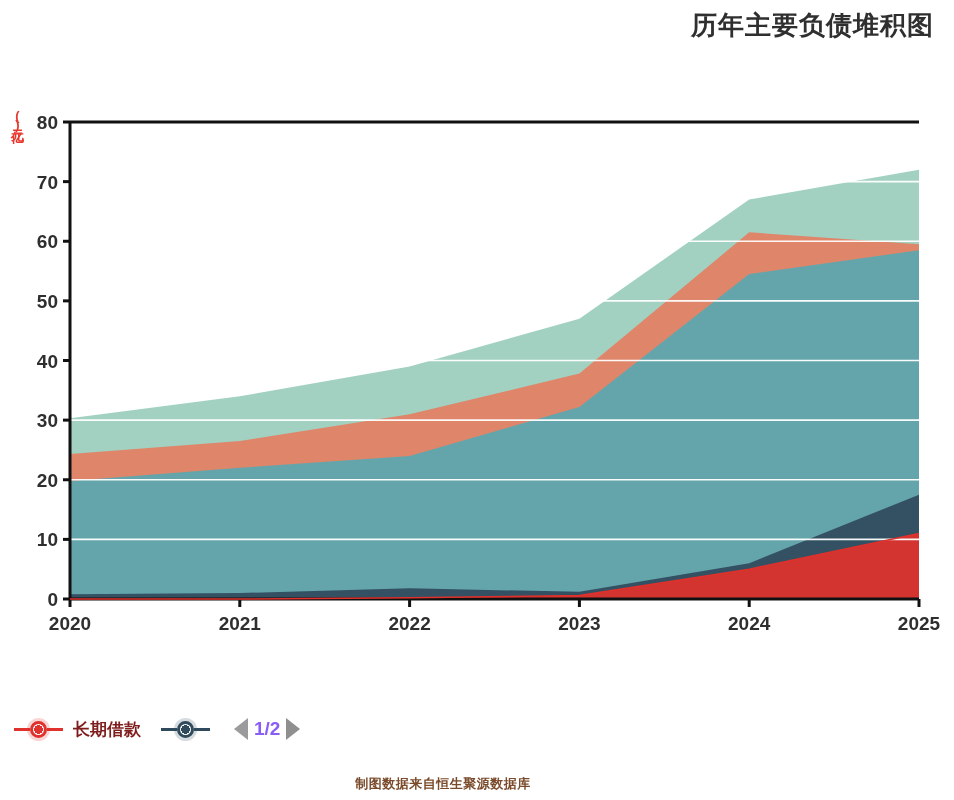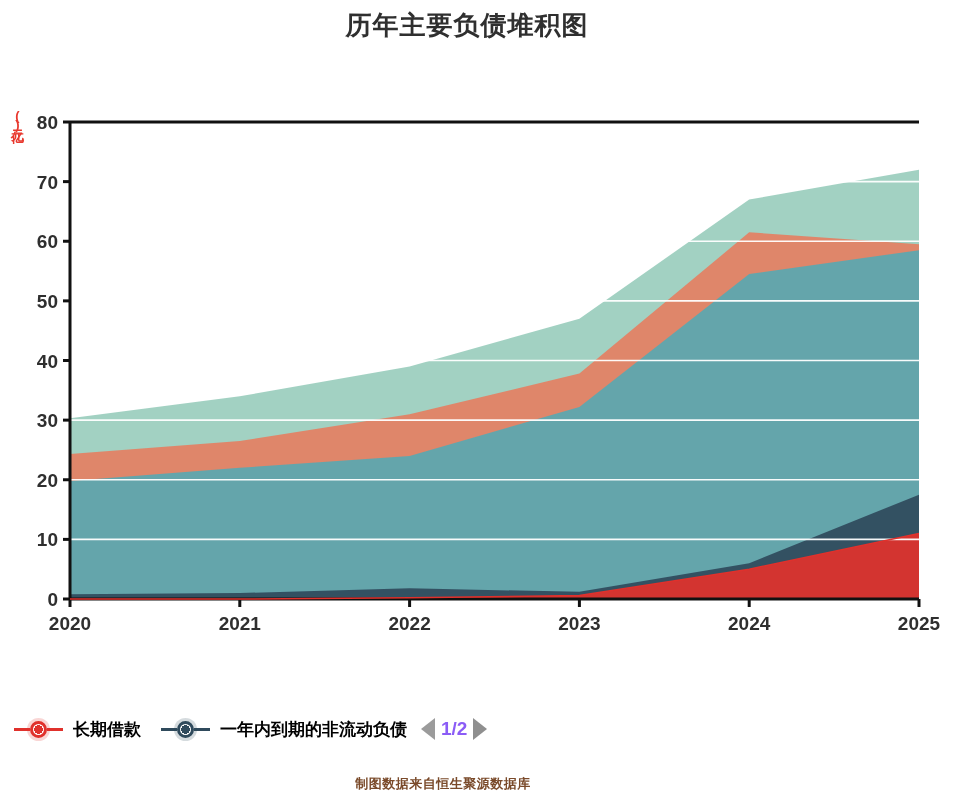--- a/index.html
+++ b/index.html
@@ -1,19 +1,19 @@
 <!DOCTYPE html>
 <html><head>
 <meta charset="utf-8">
 <style>
   html,body{margin:0;padding:0;background:#ffffff;}
   body{width:954px;height:800px;font-family:"Liberation Sans","DejaVu Sans",sans-serif;position:relative;overflow:hidden;}
   #chart-root{position:absolute;left:0;top:0;width:954px;height:800px;}
   .title{
-    position:absolute;left:0;top:8px;width:934px;text-align:center;
+    position:absolute;left:0;top:8px;width:934px;text-align:right;
     font-size:26px;font-weight:bold;color:#2f2f2f;letter-spacing:1px;
   }
   .plot-wrap{position:absolute;left:0;top:70px;width:954px;height:560px;}
   svg{display:block;}
   .ylabel{
     position:absolute;left:6px;top:108px;width:20px;
     font-size:13px;color:#e8392f;font-weight:bold;
     writing-mode:vertical-rl;text-orientation:upright;letter-spacing:-2px;
   }
   .legend{
@@ -23,21 +23,21 @@
   .legend-item{display:flex;align-items:center;margin-left:14px;margin-right:6px;}
   .legend-dot{
     width:17px;height:17px;border-radius:50%;border:3px solid #fff;
     box-sizing:border-box;margin-right:9px;position:relative;
   }
   .legend-dot:before,.legend-dot:after{
     content:"";position:absolute;top:50%;width:14px;height:3px;margin-top:-1.5px;
   }
   .legend-dot:before{left:-17px;}
   .legend-dot:after{right:-17px;}
-  .legend-label{font-size:17px;color:#000000;font-weight:bold;white-space:nowrap;}
+  .legend-label{font-size:17px;color:#7f1d1d;font-weight:bold;white-space:nowrap;}
   .pager{display:flex;align-items:center;margin-left:2px;}
   .pg-arrow{
     width:0;height:0;border-top:11px solid transparent;border-bottom:11px solid transparent;
     margin:0 6px;
   }
   .pg-left{border-right:14px solid #9b9b9b;}
   .pg-right{border-left:14px solid #8f8f8f;}
   .pg-text{font-size:19px;color:#8b5cf6;font-weight:bold;}
   .footer{
     position:absolute;left:0;top:775px;width:886px;text-align:center;
@@ -112,21 +112,20 @@
     <div class="legend-item">
       <span style="display:inline-block;width:16px;height:3px;background:#e0312c;"></span>
         <span class="legend-dot" style="background: radial-gradient(circle, rgb(224, 49, 44) 0px, rgb(224, 49, 44) 55%, transparent 56%) rgb(255, 255, 255); box-shadow: rgba(224, 49, 44, 0.2) 0px 0px 0px 3px; --c: #e0312c; border: 3px solid rgb(224, 49, 44);"></span>
         <span style="display:inline-block;width:16px;height:3px;background:#e0312c;margin-right:10px;margin-left:-9px;"></span>
       <span class="legend-label">长期借款</span>
     </div>
     <div class="legend-item">
       <span style="display:inline-block;width:16px;height:3px;background:#2f4a5c;"></span>
         <span class="legend-dot" style="background: radial-gradient(circle, rgb(47, 74, 92) 0px, rgb(47, 74, 92) 55%, transparent 56%) rgb(255, 255, 255); box-shadow: rgba(47, 74, 92, 0.2) 0px 0px 0px 3px; --c: #2f4a5c; border: 3px solid rgb(47, 74, 92);"></span>
         <span style="display:inline-block;width:16px;height:3px;background:#2f4a5c;margin-right:10px;margin-left:-9px;"></span>
-      <span class="legend-label">一年内到期的非流动负债</span>
     </div>
     <div class="pager">
       <span class="pg-arrow pg-left"></span>
       <span class="pg-text">1/2</span>
       <span class="pg-arrow pg-right"></span>
     </div>
   </div>
 
   <div class="footer">制图数据来自恒生聚源数据库</div>
 </div>

